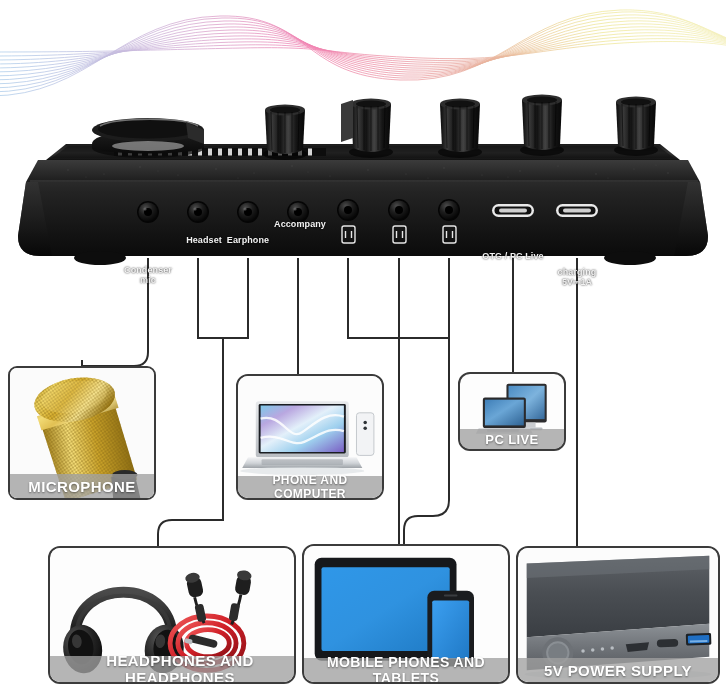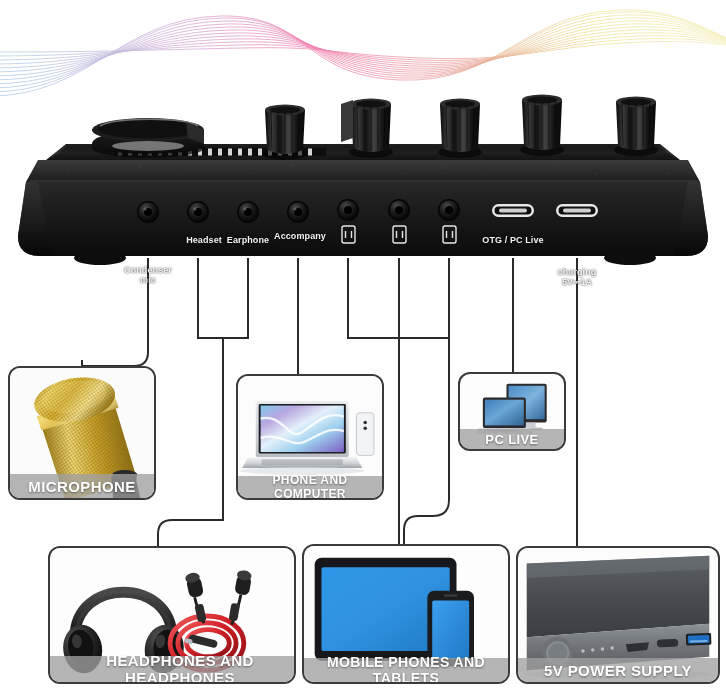--- a/index.html
+++ b/index.html
@@ -376,26 +376,26 @@
         <rect x="550.5" y="120.5" width="37" height="8" rx="4" fill="#101010"></rect>
         <rect x="555" y="122.5" width="28" height="4" rx="2" fill="#cfcfcf"></rect>
       </g>
     </g>
   </svg>
 
   <div class="port-label" style="left:148px;top:249px;width:72px;margin-top:17px;">Condenser
 mic</div>
   <div class="port-label" style="left:198px;top:236px;width:62px;padding-left:12px;">Headset</div>
   <div class="port-label" style="left:248px;top:236px;width:62px;">Earphone</div>
-  <div class="port-label" style="left:300px;top:232px;width:78px;">Accompany</div>
-  <div class="port-label" style="left:513px;top:236px;width:84px;">OTG / PC Live</div>
+  <div class="port-label" style="left:300px;top:220px;width:78px;">Accompany</div>
+  <div class="port-label" style="left:513px;top:252px;width:84px;">OTG / PC Live</div>
   <div class="port-label" style="left:577px;top:232px;width:72px;margin-top:36px;">charging
 5V⎓1A</div>
 
-  <div class="box" style="left:8px;top:366px;width:148px;height:134px;">
+  <div class="box" style="left:8px;top:366px;width:148px;height:134px;border-radius:9px;">
     <svg class="art" viewBox="0 0 148 134" preserveAspectRatio="xMidYMid slice">
       <defs>
         <linearGradient id="goldA" x1="0" y1="0" x2="1" y2="0.6">
           <stop offset="0%" stop-color="#b9921f"></stop>
           <stop offset="25%" stop-color="#f0d562"></stop>
           <stop offset="50%" stop-color="#d7ae2e"></stop>
           <stop offset="75%" stop-color="#f6e492"></stop>
           <stop offset="100%" stop-color="#9c7a18"></stop>
         </linearGradient>
         <linearGradient id="goldB" x1="0" y1="0" x2="1" y2="0">

